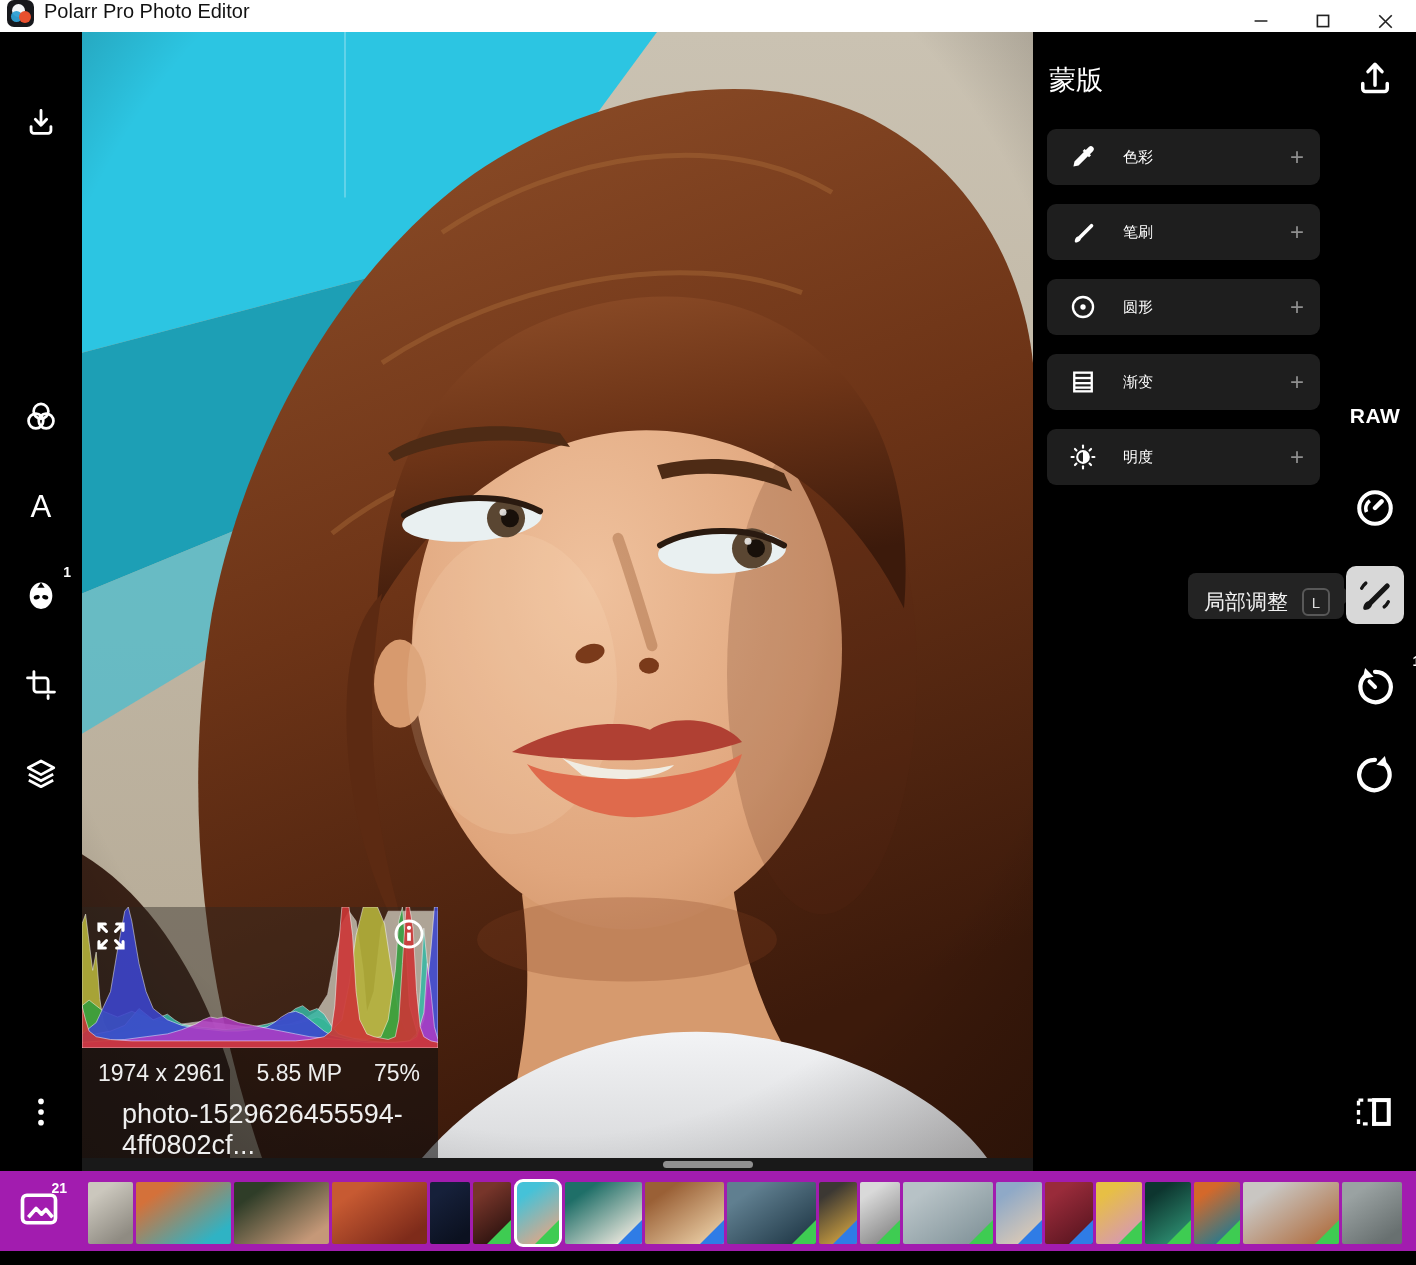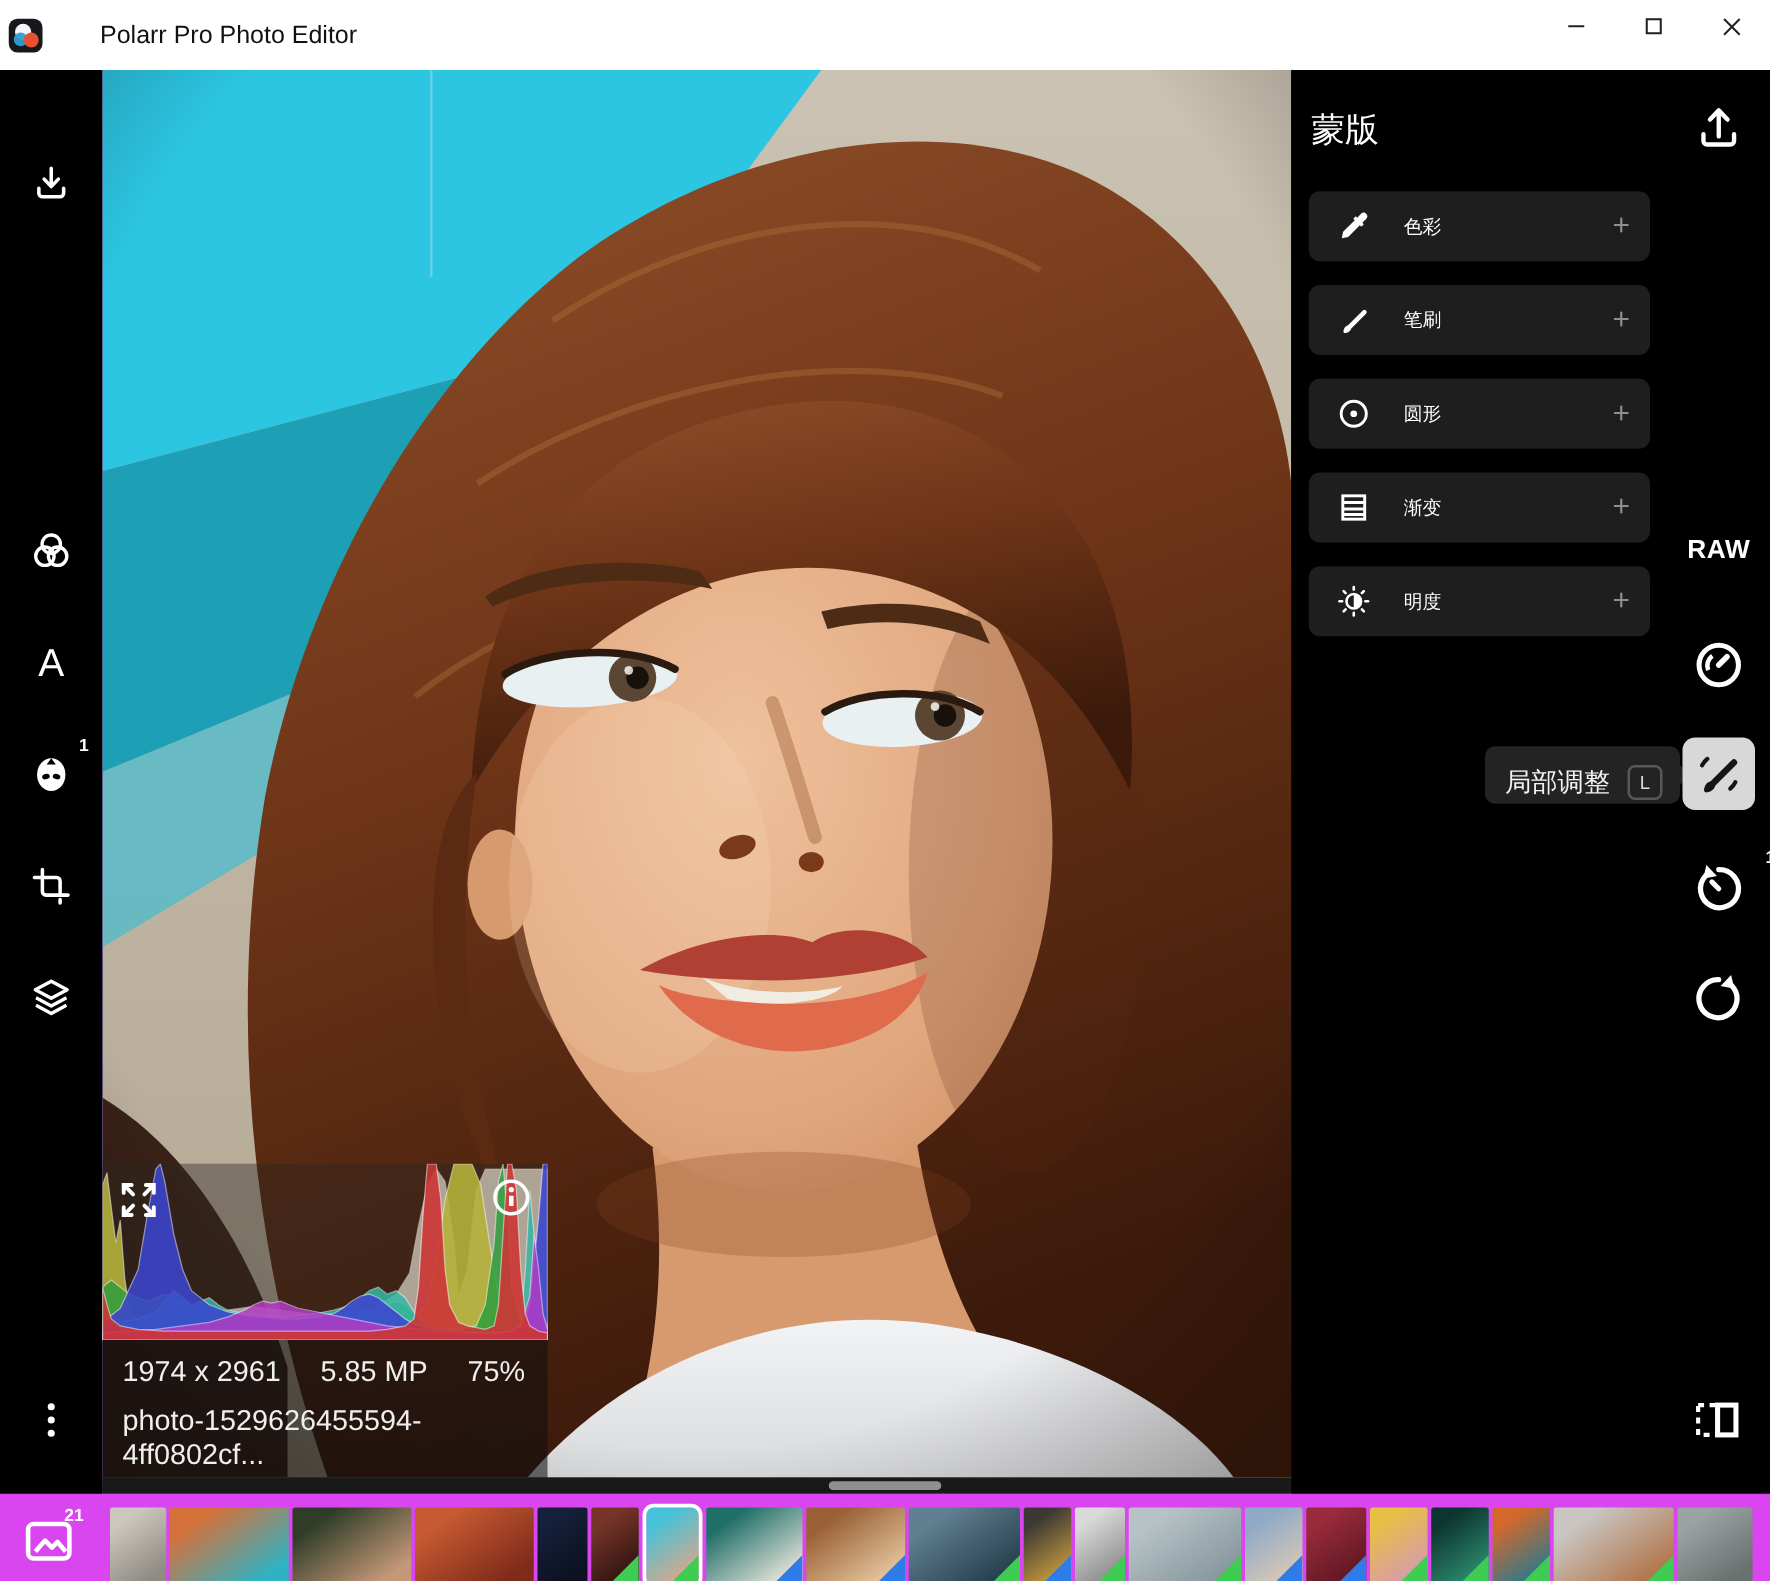--- a/index.html
+++ b/index.html
@@ -1,20 +1,20 @@
 <!DOCTYPE html>
 <html><head>
 <meta charset="utf-8">
 <style>
   * { margin:0; padding:0; box-sizing:border-box; }
   html,body { width:1416px; height:1265px; overflow:hidden; background:#000;
     font-family:"Liberation Sans","DejaVu Sans",sans-serif; }
 
   
-  .titlebar { height:56px; background:#fff; display:flex; align-items:center; position:relative;gap:36px; }
+  .titlebar { height:32px; background:#fff; display:flex; align-items:flex-start; position:relative; }
   .app-icon { width:27px; height:27px; border-radius:7px; background:#17181c; margin-left:7px; position:relative; overflow:hidden; flex:0 0 auto; }
   .app-icon i { position:absolute; border-radius:50%; }
   .app-icon .c1 { width:13px; height:13px; background:#f4f6f8; left:5px; top:4px; }
   .app-icon .c2 { width:11px; height:11px; background:#2e9fd4; left:4px; top:11px; opacity:.95; }
   .app-icon .c3 { width:12px; height:12px; background:#e8502f; left:12px; top:11px; }
   .win-title { font-size:20px; color:#111; margin-left:10px; font-weight:400; }
   .win-controls { position:absolute; right:0; top:0; height:42px; display:flex; }
   .win-btn { width:62px; height:42px; display:flex; align-items:center; justify-content:center; cursor:default; }
 
   
@@ -30,21 +30,21 @@
 
   
   .info-overlay { position:absolute; left:0; top:875px; width:356px; }
   .hist-box { position:relative; width:356px; height:141px; background:rgba(42,38,34,.42); }
   .hist-box svg.hist { position:absolute; left:0; top:0; }
   .hist-icon { position:absolute; width:34px; height:34px; color:#fff; }
   .hist-expand { left:12px; top:12px; }
   .hist-info { right:12px; top:10px; }
   .info-rows { background:rgba(18,16,15,.58); color:#efefef; }
   .info-row1 { display:flex; justify-content:space-between; padding:12px 18px 10px 16px; font-size:23px; }
-  .info-row2 { padding:2px 20px 16px 16px; font-size:23px; }
+  .info-row2 { padding:2px 20px 16px 16px; font-size:27px;margin-left:24px; }
 
   .hscroll { position:absolute; left:0; bottom:0; width:951px; height:13px; background:#191919; }
   .hscroll-thumb { position:absolute; left:581px; top:3px; width:90px; height:7px; border-radius:4px; background:#909090; }
 
   
   .right-panel { width:383px; position:relative; background:#000; flex:0 0 auto; color:#fff; }
   .panel-title { position:absolute; left:16px; top:30px; font-size:27px; font-weight:400; }
   .mask-tools { position:absolute; left:14px; top:97px; width:273px; }
   .mask-btn { height:56px; background:#1e1e1e; border-radius:9px; margin-bottom:19px;
     display:flex; align-items:center; padding:0 16px 0 22px; position:relative; }
@@ -63,21 +63,21 @@
 
   .tooltip { position:absolute; right:72px; top:541px; height:46px; background:#232323; border-radius:8px;
     display:flex; align-items:center; padding:12px 14px 0 16px; }
   .tooltip:after { content:""; position:absolute; right:-8px; top:50%; margin-top:-8px;
     border-left:8px solid #232323; border-top:8px solid transparent; border-bottom:8px solid transparent; }
   .tooltip .tl { font-size:21px; color:#f2f2f2; }
   .tooltip .key { width:28px; height:28px; border:2px solid #585858; border-radius:6px; margin-left:14px;
     display:flex; align-items:center; justify-content:center; font-size:15px; color:#dcdcdc; }
 
   
-  .filmstrip { height:80px; background:#d946ef; position:relative; display:flex; align-items:center; }
+  .filmstrip { height:80px; background:#a21caf; position:relative; display:flex; align-items:center; }
   .strip-icon { position:absolute; left:17px; top:16px; width:44px; height:44px; color:#fff; }
   .thumbs { position:absolute; left:88px; top:0; height:84px; display:flex; align-items:center; gap:3px; overflow:hidden; width:1328px; }
   .thumb { height:62px; border-radius:2px; position:relative; overflow:hidden; flex:0 0 auto; }
   .thumb.selected { height:68px; border:3px solid #fff; border-radius:9px; }
   .corner { position:absolute; right:0; bottom:0; width:0; height:0;
     border-left:24px solid transparent; border-bottom:24px solid transparent; }
 </style>
 </head>
 <body>
 

